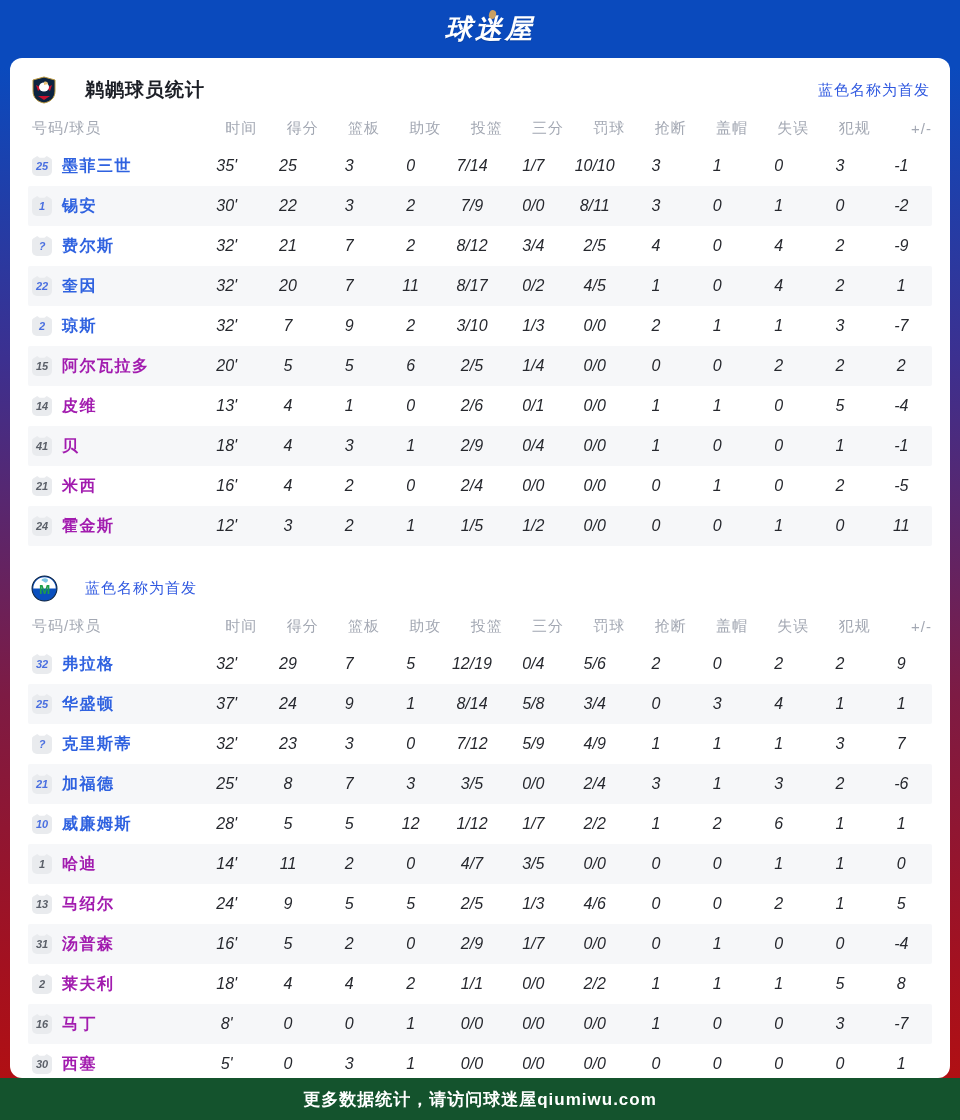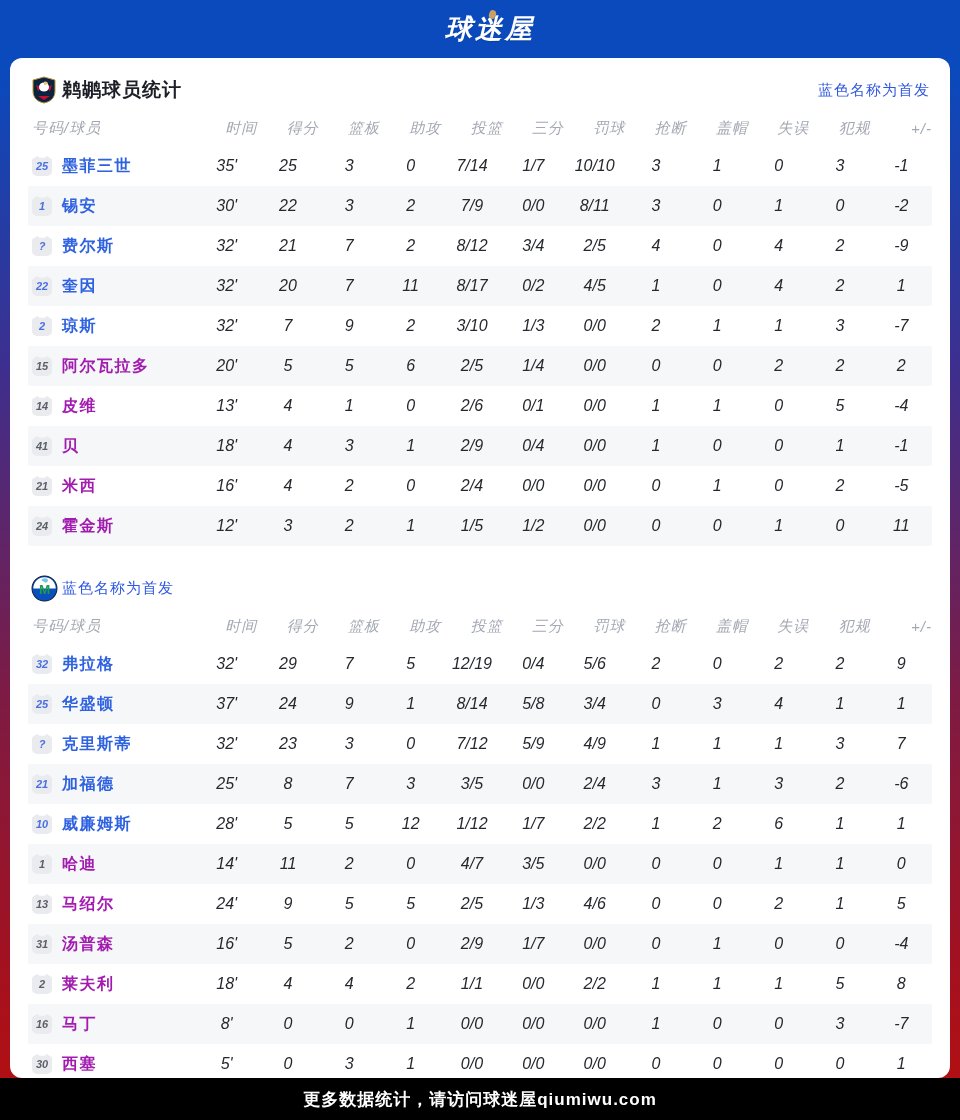--- a/index.html
+++ b/index.html
@@ -17,44 +17,44 @@
     text-shadow:0 1px 1px rgba(0,0,0,.15);font-style:italic;
   }
   .site-logo .gold-dot{
     position:absolute;top:-1px;left:44px;width:7px;height:9px;border-radius:50%;
     background:#c9a063;transform:rotate(18deg);
   }
   .card{
     flex:1 1 auto;margin:0 10px;background:#ffffff;border-radius:12px;
     padding:2px 18px 0 18px;box-sizing:border-box;overflow:hidden;
   }
-  .team-header{display:flex;align-items:center;gap:4px;padding:16px 2px 2px 2px;}
+  .team-header{display:flex;align-items:center;gap:27px;padding:16px 2px 2px 2px;}
   .team-header.second{margin-top:12px;}
   .team-logo{width:28px;height:28px;flex:0 0 28px;display:flex;align-items:center;justify-content:center;}
   .team-title{font-size:19px;font-weight:bold;color:#1c1f26;margin:0;letter-spacing:1px;flex:1;}
   .legend{font-size:15px;font-weight:normal;color:#2f58e0;letter-spacing:1px;}
   .thead,.trow{display:grid;grid-template-columns:168px repeat(12,1fr);align-items:center;}
-  .thead{height:36px;margin-top:4px;font-style:italic;}
+  .thead{height:36px;margin-top:4px;}
   .thead .col{font-size:15px;color:#a3a8b3;text-align:right;letter-spacing:1px;}
   .thead .col.first{text-align:left;padding-left:4px;}
   .trow{height:40px;border-radius:2px;}
   .trow.alt{background:#f6f7f9;}
   .cell{font-size:16px;color:#26282e;text-align:center;font-style:italic;font-weight:500;}
   .pcell{display:flex;align-items:center;gap:10px;padding-left:4px;font-style:normal;}
   .jersey{
     width:20px;height:20px;flex:0 0 20px;background:#e9ebee;border-radius:5px;
     display:flex;align-items:center;justify-content:center;
     font-size:11px;font-weight:bold;font-style:italic;color:#5a5f68;
     clip-path:polygon(0 16%,26% 0,38% 9%,62% 9%,74% 0,100% 16%,100% 100%,0 100%);
   }
   .pname{font-size:16px;font-weight:bold;color:#a21caf;letter-spacing:1.5px;white-space:nowrap;}
   .trow.starter .pname{color:#2f62e0;}
   .trow.starter .jersey{color:#4a6fe0;}
   .footbar{
-    height:42px;flex:0 0 42px;background:#000000;display:flex;align-items:center;justify-content:center;
+    height:42px;flex:0 0 42px;background:#14532d;display:flex;align-items:center;justify-content:center;
     color:#fff;font-size:17px;font-weight:bold;letter-spacing:1px;cursor:pointer;
   }
 </style>
 </head>
 <body>
 
 <div class="topbar">
   <div class="site-logo">
     <span class="gold-dot"></span>
     <span>球迷屋</span>

